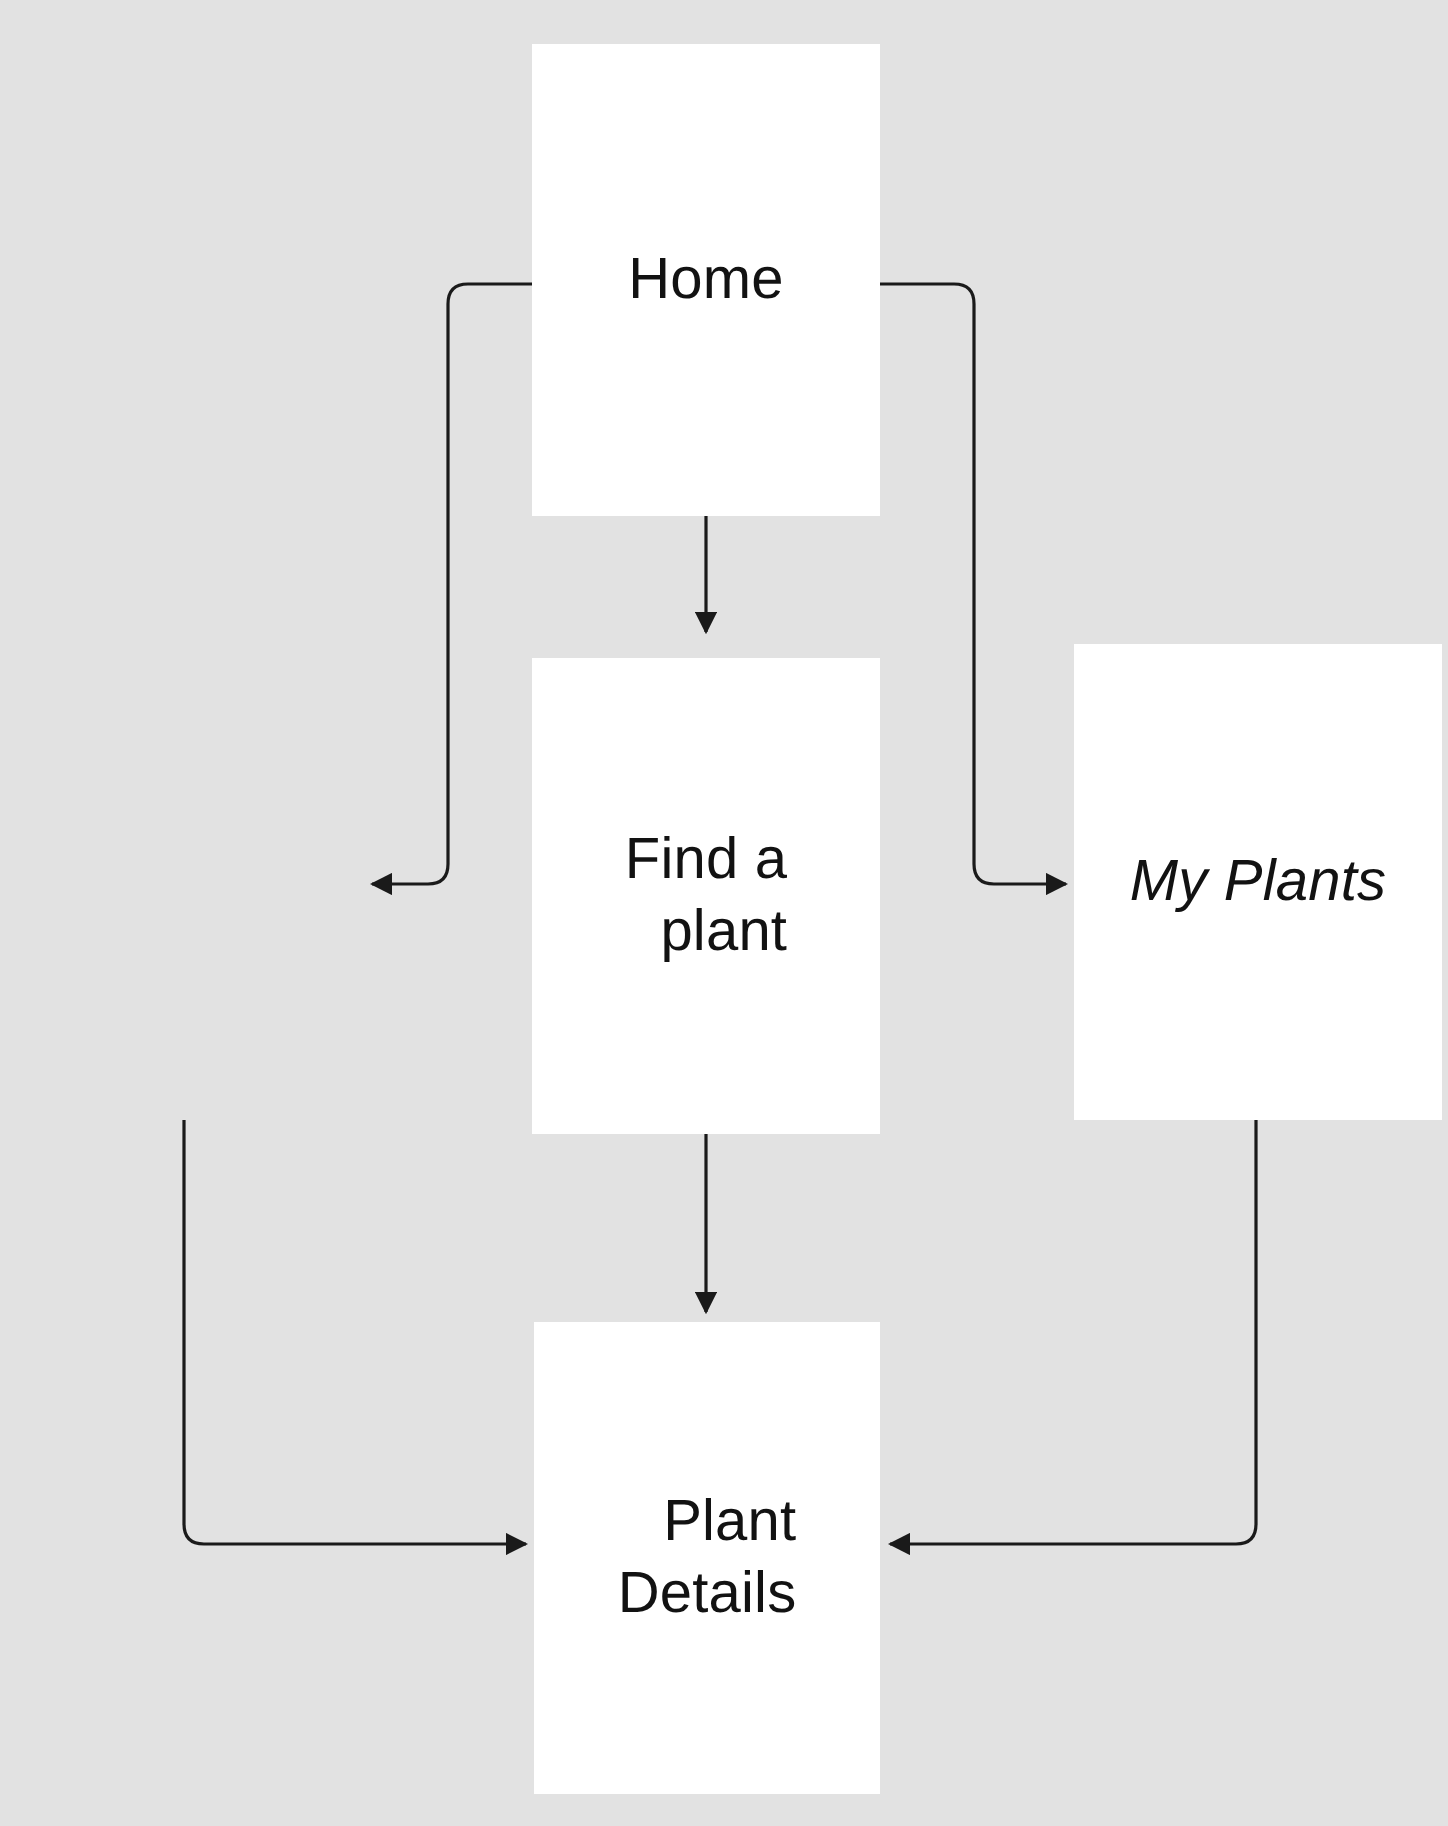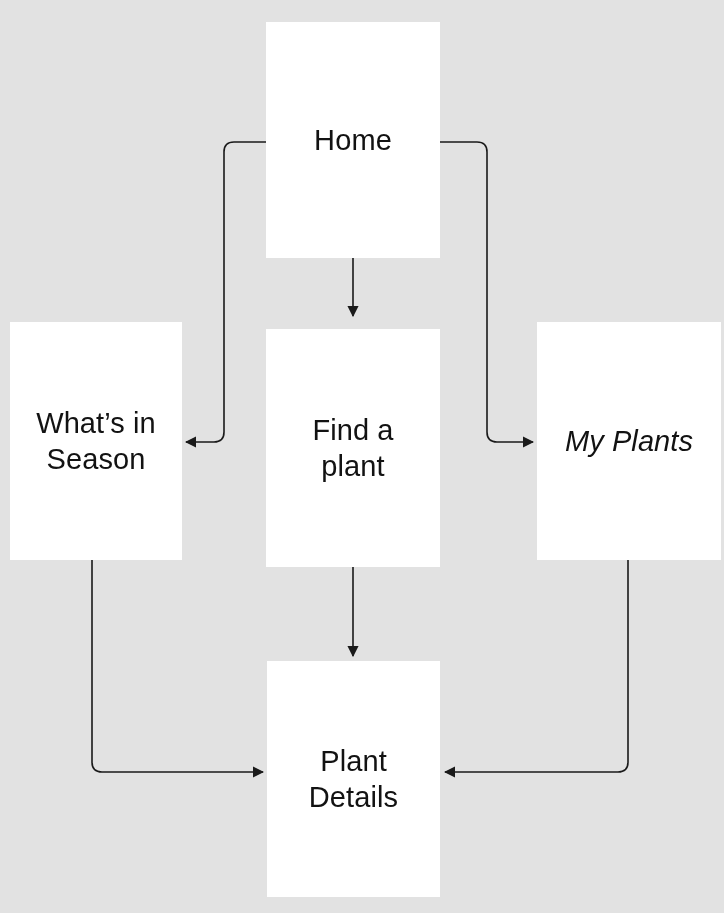--- a/index.html
+++ b/index.html
@@ -26,21 +26,21 @@
     width: 724px;
     height: 913px;
     pointer-events: none;
   }
   .node {
     position: absolute;
     background: #ffffff;
     display: flex;
     align-items: center;
     justify-content: center;
-    text-align: center;
+    text-align: right;
     box-sizing: border-box;
   }
   .node-label {
     font-family: "Liberation Sans", sans-serif;
     font-size: 29px;
     line-height: 36px;
     color: #121212;
     font-weight: 400;
     letter-spacing: 0.1px;
     white-space: pre-line;
@@ -75,24 +75,20 @@
 
     <path d="M 353,559 L 353,656" fill="none" stroke="#1a1a1a" stroke-width="1.6" marker-end="url(#arrow-head)"></path>
 
     <path d="M 628,560 L 628,762 Q 628,772 618,772 L 445,772" fill="none" stroke="#1a1a1a" stroke-width="1.6" marker-end="url(#arrow-head)"></path>
   </svg>
 
   <div class="node" id="node-home" style="background: rgb(255, 255, 255);">
     <span class="node-label" style="color: rgb(18, 18, 18);">Home</span>
   </div>
 
-  <div class="node" id="node-whats-in-season" style="background: rgb(255, 255, 255);">
-    <span class="node-label" style="color: rgb(18, 18, 18);">What’s in
-Season</span>
-  </div>
 
   <div class="node" id="node-find-a-plant" style="background: rgb(255, 255, 255);">
     <span class="node-label" style="color: rgb(18, 18, 18);">Find a
 plant</span>
   </div>
 
   <div class="node" id="node-my-plants" style="background: rgb(255, 255, 255);">
     <span class="node-label" style="color: rgb(18, 18, 18);">My Plants</span>
   </div>
 

